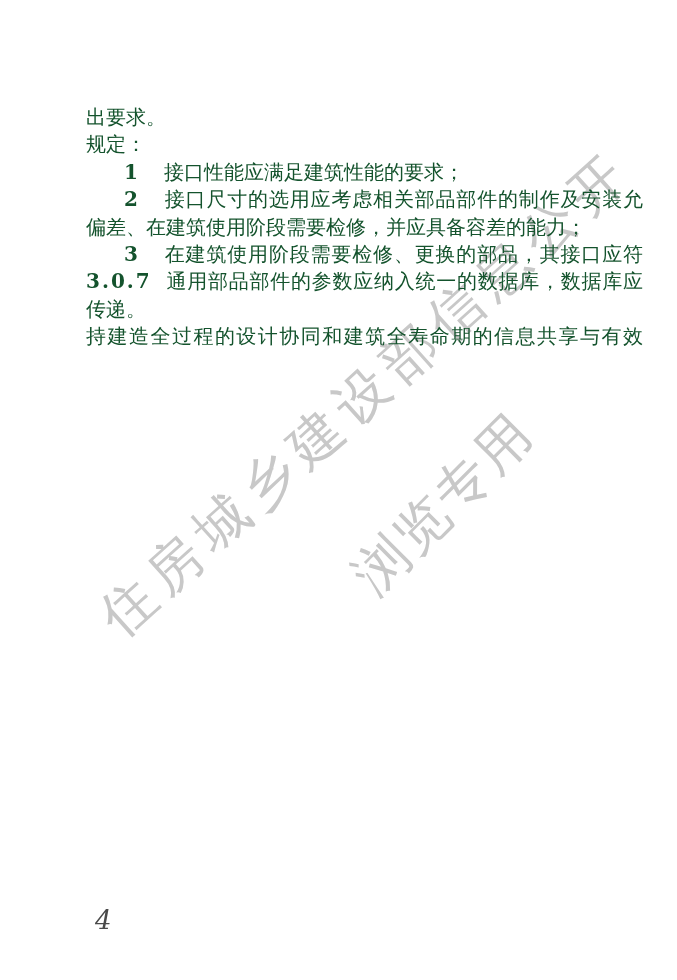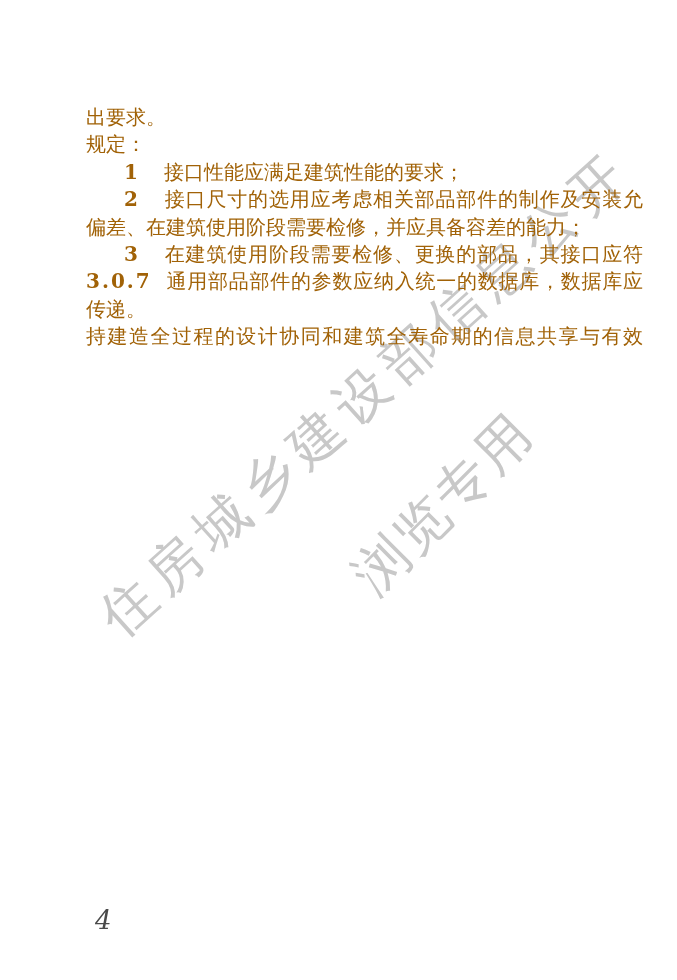--- a/index.html
+++ b/index.html
@@ -37,21 +37,21 @@
     letter-spacing: 3px;
     transform: translate(-50%, -50%) rotate(-45deg);
   }
   
   .content {
     position: absolute;
     left: 86px;
     top: 104px;
     width: 557px;
     z-index: 2;
-    color: #a16207;
+    color: #14532d;
     font-size: 20px;
     line-height: 27.4px;
   }
   .tline {
     text-align: justify;
     text-align-last: left;
     overflow: hidden;
     white-space: nowrap;
   }
   .tline.fill {

